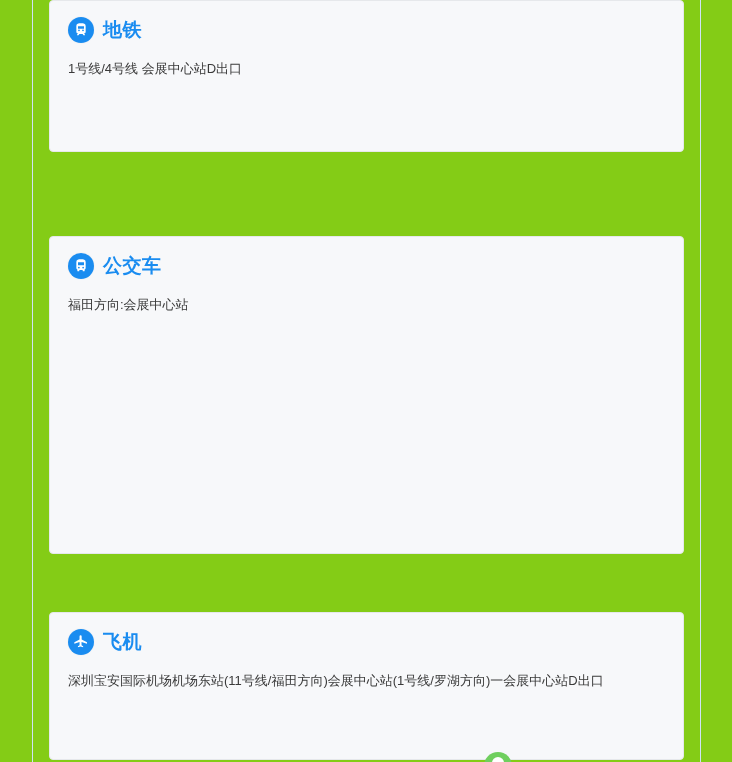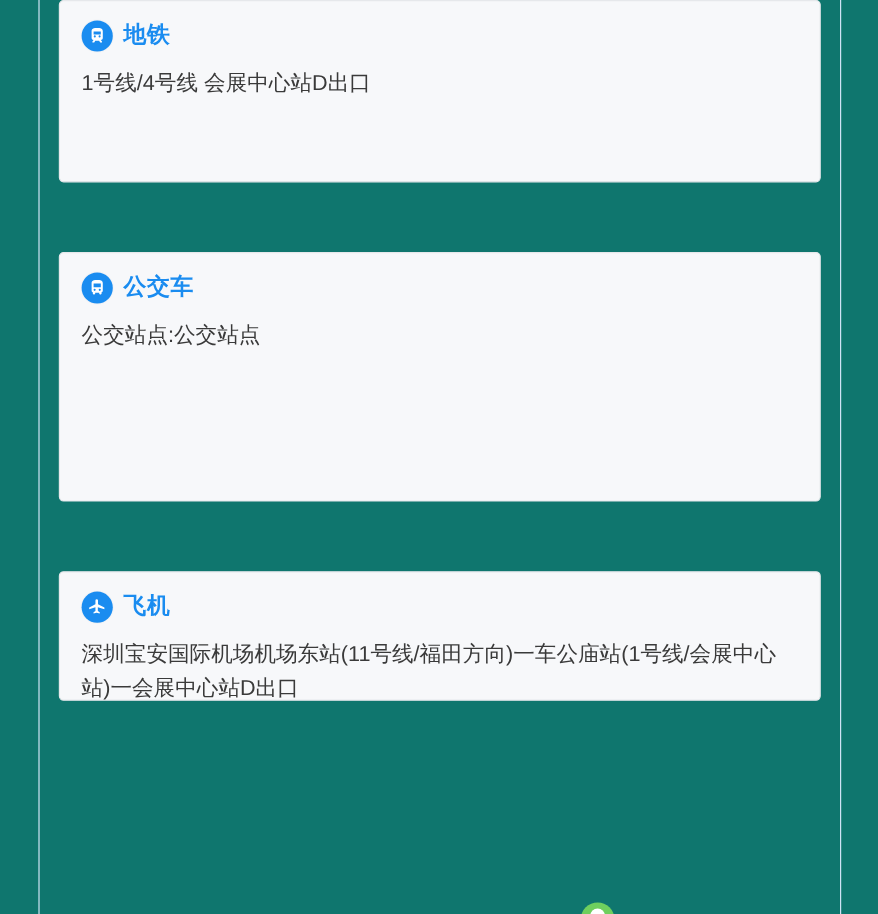--- a/index.html
+++ b/index.html
@@ -10,21 +10,21 @@
   body {
     width: 732px;
     height: 762px;
     font-family: "Liberation Sans", "DejaVu Sans", sans-serif;
     overflow: hidden;
   }
   .page {
     position: relative;
     width: 732px;
     height: 762px;
-    background: #0f766e;
+    background: #84cc16;
     box-sizing: border-box;
   }
   
   .rail-left {
     position: absolute;
     left: 32px;
     top: 0;
     width: 1px;
     height: 762px;
     background: #cfe3f5;
@@ -75,32 +75,32 @@
   }
   .badge svg { display: block; }
   .card-title {
     font-size: 19px;
     font-weight: bold;
     color: #1a8cf0;
     letter-spacing: 0.5px;
     line-height: 1.2;
   }
   .card-body {
-    font-size: 18px;
+    font-size: 13px;
     color: #3a3a3a;
     line-height: 28px;
     word-break: break-all;
   }
   .card-body p { margin: 0; }
 
   
   #card-metro { top: 0; height: 152px; }
   
-  #card-bus { margin-top: 58px; height: 208px; }
-  #card-plane { margin-top: 58px; height: 108px; }
+  #card-bus { margin-top: 84px; height: 318px; }
+  #card-plane { margin-top: 58px; height: 148px; }
 
   
   .bottom-blob {
     position: absolute;
     left: 484px;
     top: 752px;
     width: 28px;
     height: 28px;
     border-radius: 50%;
     background: #6fcf5e;
@@ -145,37 +145,37 @@
       <div class="card-inner">
         <div class="card-head">
           <span class="badge">
             <svg width="16" height="16" viewBox="0 0 24 24" aria-hidden="true">
               <path fill="#ffffff" d="M12 2C8 2 5 2.6 5 6v9c0 1.1.6 2 1.5 2.4V19a1 1 0 0 0 1 1h1a1 1 0 0 0 1-1v-1h5v1a1 1 0 0 0 1 1h1a1 1 0 0 0 1-1v-1.6C18.4 17 19 16.1 19 15V6c0-3.4-3-4-7-4zM7.5 6.5h9V11h-9V6.5zM8.8 15.6a1.3 1.3 0 1 1 0-2.6 1.3 1.3 0 0 1 0 2.6zm6.4 0a1.3 1.3 0 1 1 0-2.6 1.3 1.3 0 0 1 0 2.6z"></path>
             </svg>
           </span>
           <span class="card-title">公交车</span>
         </div>
         <div class="card-body">
-          <p>公交站点:公交站点</p>
+          <p>福田方向:会展中心站</p>
         </div>
       </div>
     </div>
 
     <div class="card" id="card-plane">
       <div class="card-inner">
         <div class="card-head">
           <span class="badge">
             <svg width="16" height="16" viewBox="0 0 24 24" aria-hidden="true">
               <path fill="#ffffff" d="M21 14.5v-2l-8-4.2V3.6a1.6 1.6 0 0 0-3.2 0v4.7L2 12.5v2l7.8-2.4v4.6l-2.4 1.6v1.6l3.9-1 3.9 1v-1.6l-2.4-1.6v-4.6L21 14.5z"></path>
             </svg>
           </span>
           <span class="card-title">飞机</span>
         </div>
         <div class="card-body">
-          <p>深圳宝安国际机场机场东站(11号线/福田方向)一车公庙站(1号线/会展中心站)一会展中心站D出口</p>
+          <p>深圳宝安国际机场机场东站(11号线/福田方向)会展中心站(1号线/罗湖方向)一会展中心站D出口</p>
         </div>
       </div>
     </div>
 
   </div>
 
   <div class="bottom-blob"></div>
   <div class="bottom-blob-inner"></div>
 
 </div>

